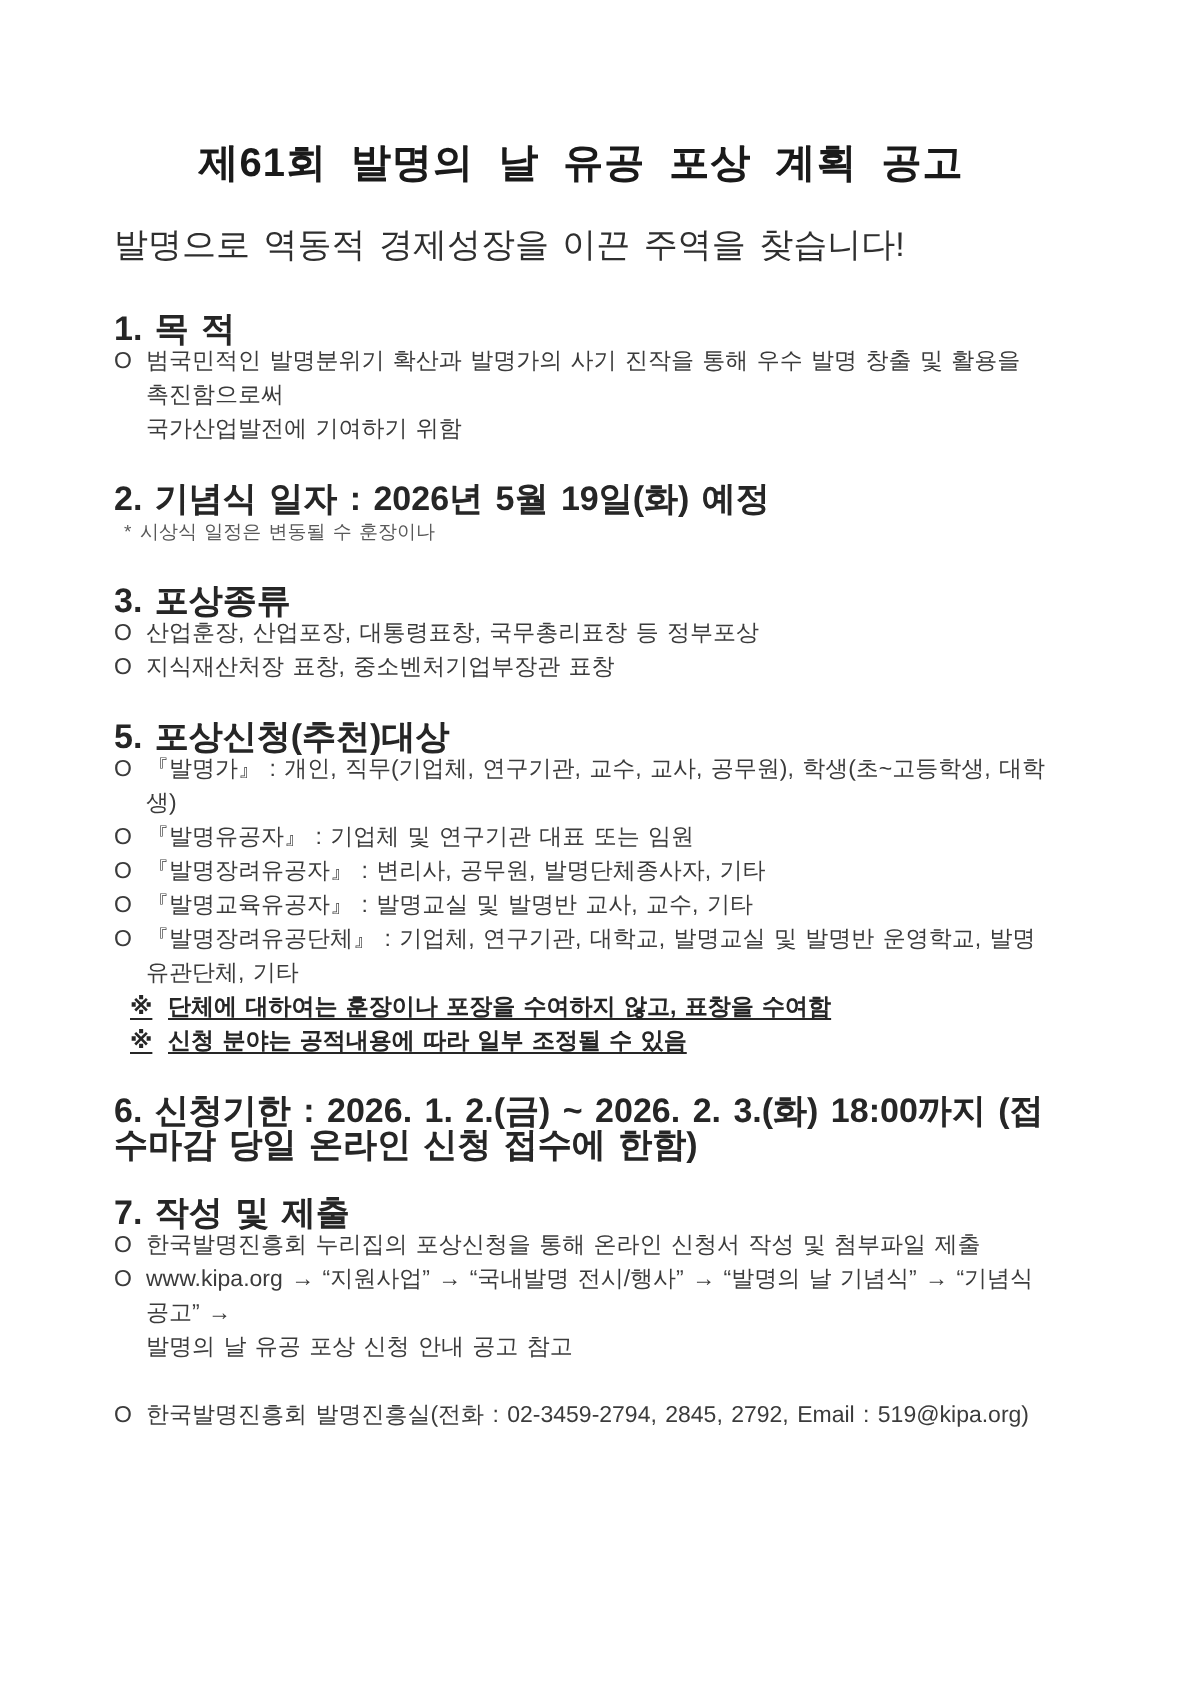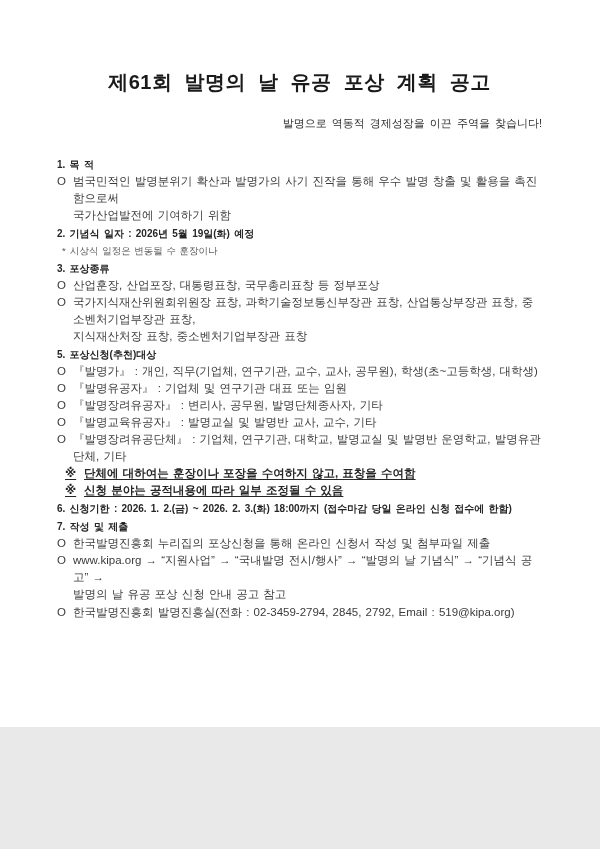--- a/index.html
+++ b/index.html
@@ -1,33 +1,33 @@
 <!DOCTYPE html>
 <html><head>
 <meta charset="utf-8">
 <style>
   html, body { margin:0; padding:0; background:#e9e9e9; }
   .page {
-    width:600px; height:727px; margin:0 auto; background:#ffffff;
-    box-sizing:border-box; padding:68px 58px 0 57px; overflow:hidden;
+    width:600px; height:849px; margin:0 auto; background:#ffffff;
+    box-sizing:border-box; padding:68px 76px 0 57px; overflow:hidden;
     font-family:"Liberation Sans","DejaVu Sans",sans-serif; position:relative;
   }
   h1.title {
     margin:0; text-align:center; font-size:20px; line-height:28px;
     font-weight:700; color:#1a1a1a; word-spacing:6px; letter-spacing:.5px;
   }
   p.subtitle {
-    margin:20px 0 0; text-align:right; font-size:11px; line-height:14px;
+    margin:20px 0 0; text-align:left; font-size:17px; line-height:14px;
     color:#2f2f2f; word-spacing:2px;
   }
   .sections { margin-top:26px; }
-  .sec { margin-top:1px; }
+  .sec { margin-top:17px; }
   .sec:first-child { margin-top:0; }
   h2.h {
-    margin:0; font-size:10px; line-height:17px; font-weight:700;
+    margin:0; font-size:17px; line-height:17px; font-weight:700;
     color:#262626; word-spacing:1.5px;
   }
   .line {
     display:flex; font-size:11.5px; line-height:17px; color:#3b3b3b;
     word-spacing:1px;
   }
   .mk { flex:none; width:16px; }
   .tx { flex:1; min-width:0; }
   .tl { display:block; }
   .line.note { font-size:9.5px; color:#595959; margin-left:5px; }
@@ -63,21 +63,21 @@
     </section>
 
     <section class="sec">
       <h2 class="h">3. 포상종류</h2>
       <div class="line">
         <span class="mk">O</span>
         <span class="tx">산업훈장, 산업포장, 대통령표창, 국무총리표창 등 정부포상</span>
       </div>
       <div class="line">
         <span class="mk">O</span>
-        <span class="tx"><span>국가지식재산위원회위원장 표창, 과학기술정보통신부장관 표창, 산업통상부장관 표창, 중소벤처기업부장관 표창,</span><span class="tl">지식재산처장 표창, 중소벤처기업부장관 표창</span></span>
+        <span class="tx"><span class="tl">지식재산처장 표창, 중소벤처기업부장관 표창</span></span>
       </div>
     </section>
 
 
     <section class="sec">
       <h2 class="h">5. 포상신청(추천)대상</h2>
       <div class="line">
         <span class="mk">O</span>
         <span class="tx">『발명가』 : 개인, 직무(기업체, 연구기관, 교수, 교사, 공무원), 학생(초~고등학생, 대학생)</span>
       </div>

